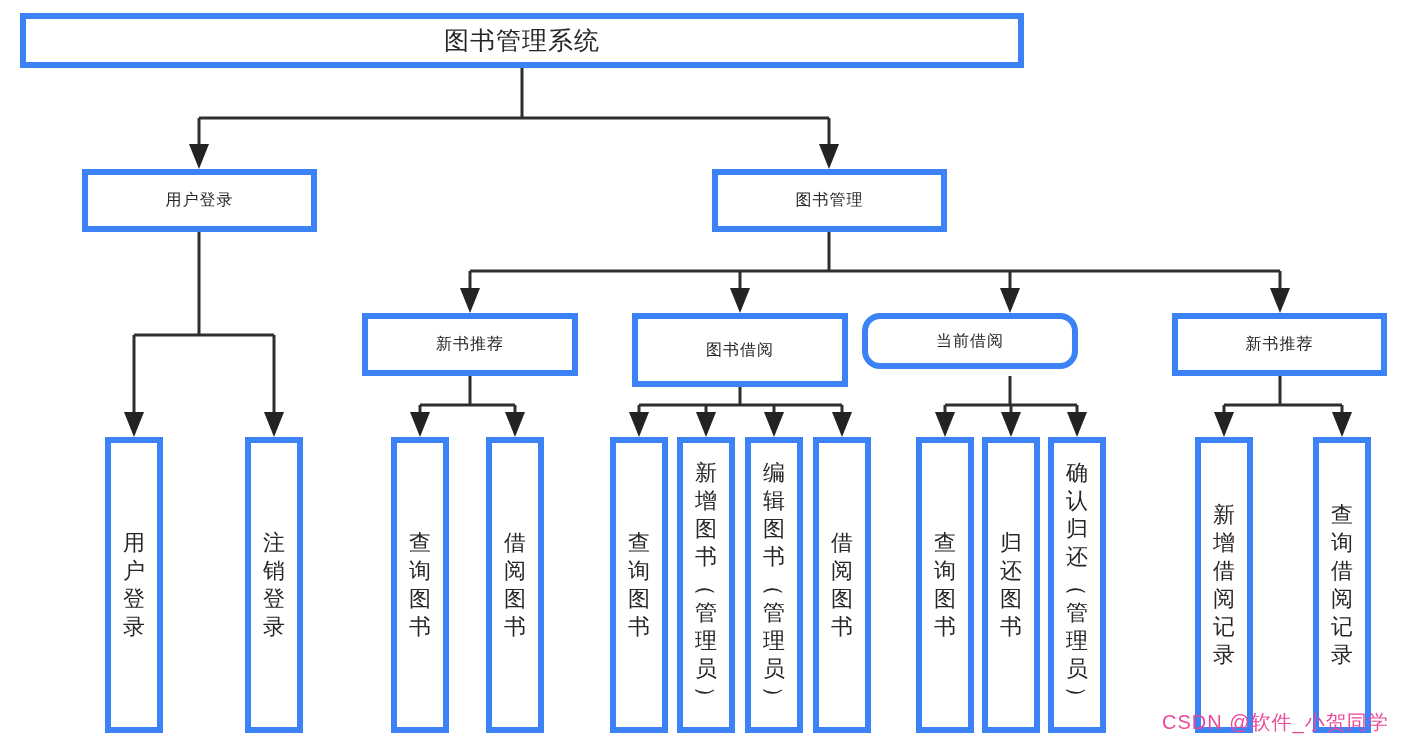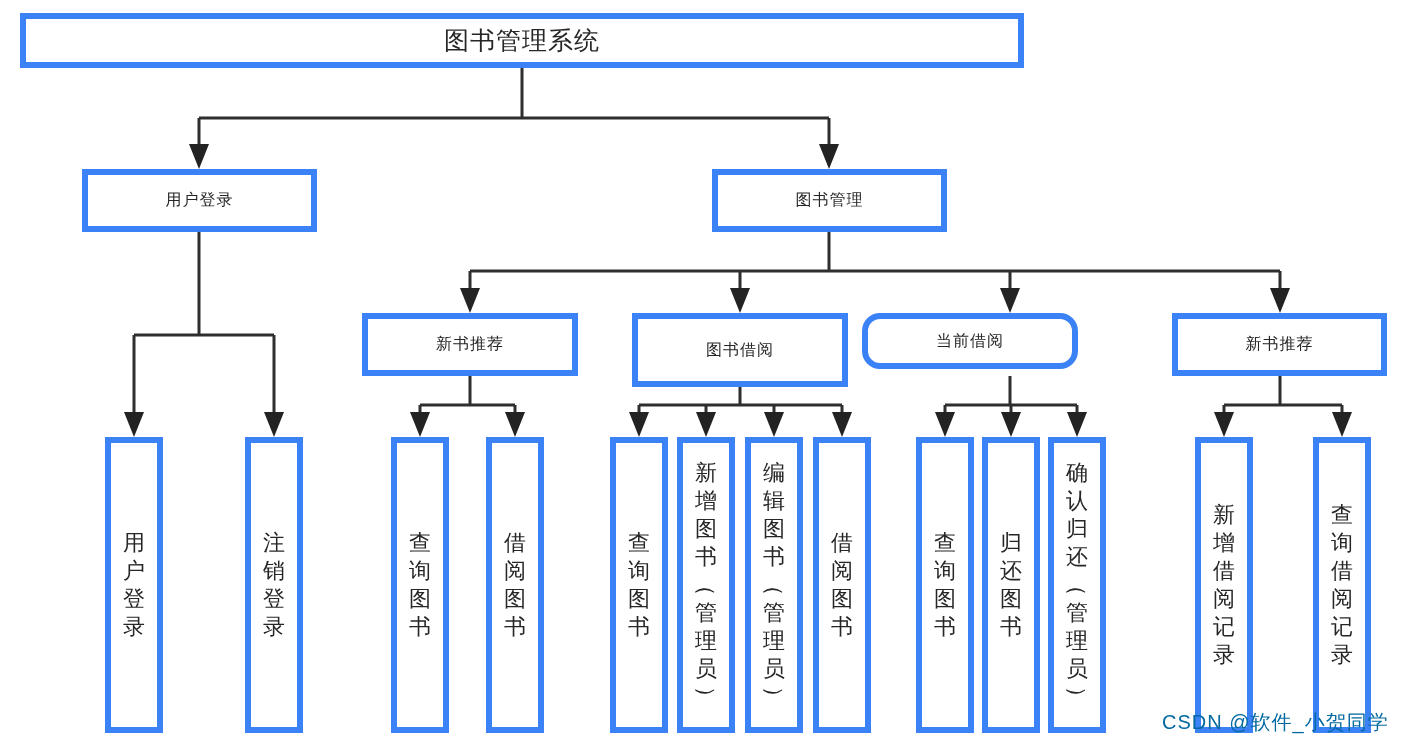--- a/index.html
+++ b/index.html
@@ -17,21 +17,21 @@
   .hlabel{font-size:16px;letter-spacing:1px;color:#262626;white-space:nowrap;}
   .root-label{font-size:25px;}
   .vtext{
     display:flex;flex-direction:column;align-items:center;justify-content:center;
     font-size:22px;color:#262626;width:100%;height:100%;
   }
   .vtext span{display:block;line-height:28px;text-align:center;}
   .vtext span.rot{transform:rotate(90deg);}
   .watermark{
     position:absolute;left:1162px;top:709px;font-size:20px;letter-spacing:1px;
-    color:#0369a1;white-space:nowrap;
+    color:#ec4899;white-space:nowrap;
   }
 </style>
 </head>
 <body>
 
 <div class="canvas">
 
   <svg class="connectors" width="1405" height="747" viewBox="0 0 1405 747">
     <g>
       <path d="M522,68 V118 M199,118 H829 M199,118 V146 M829,118 V146"></path>

